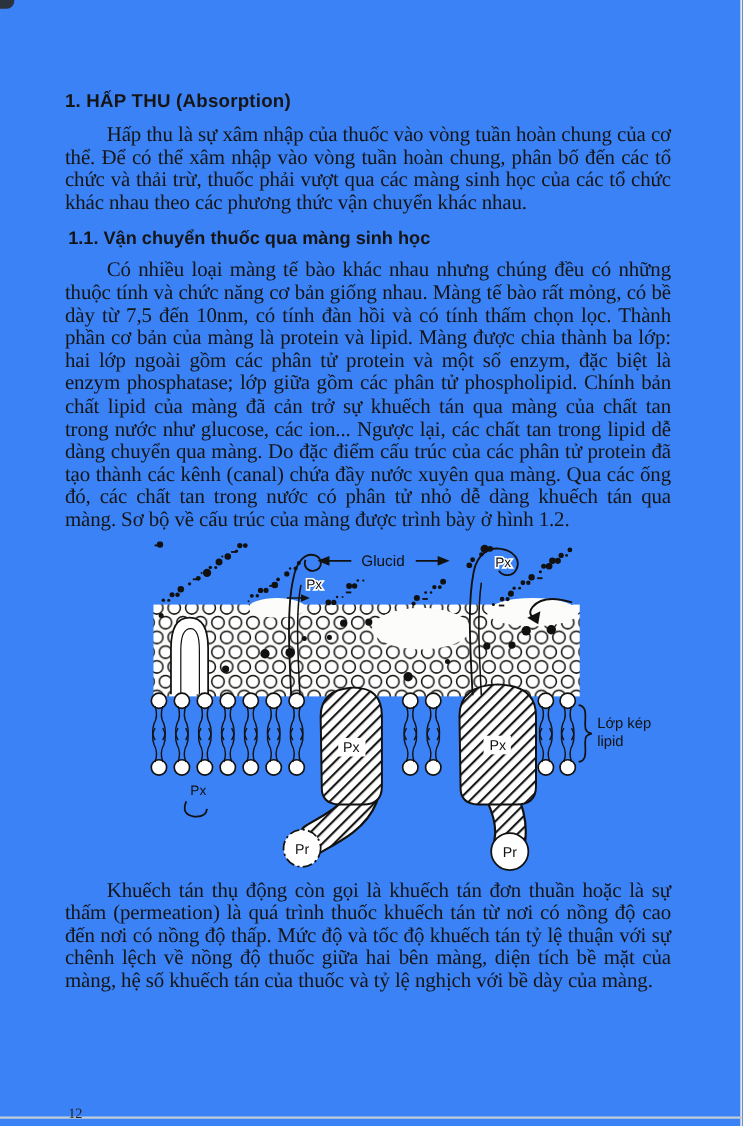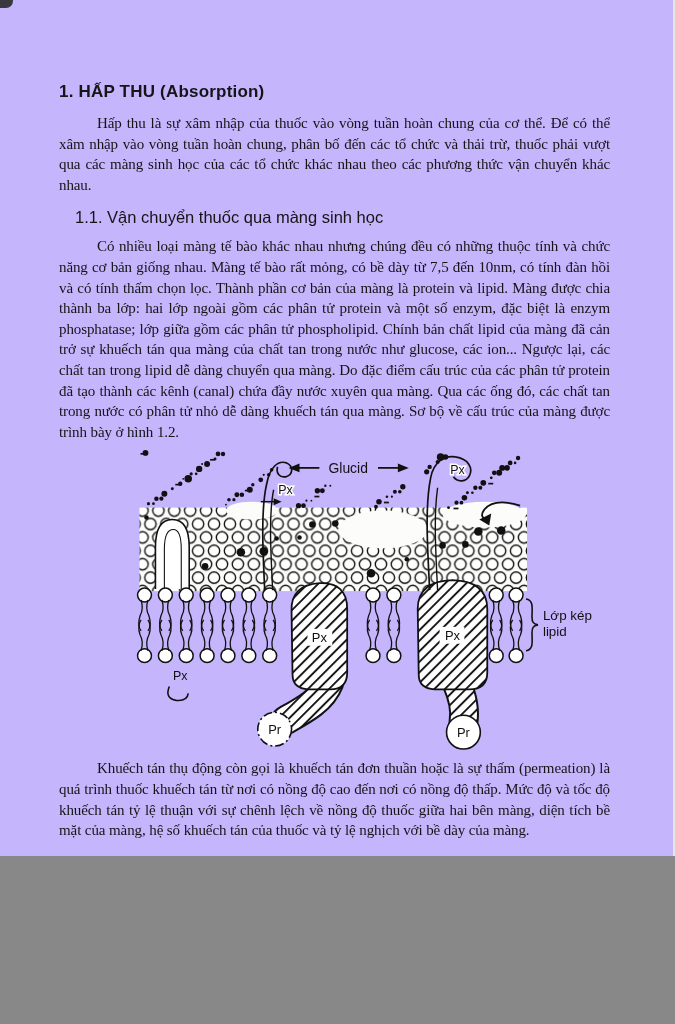--- a/index.html
+++ b/index.html
@@ -1,35 +1,35 @@
 <!DOCTYPE html>
 <html lang="vi"><head>
 <meta charset="utf-8">
 <style>
   html,body{margin:0;padding:0;}
   body{background:#888;}
   .page{
-    position:relative; width:675px; height:856px; margin:0 auto;
-    background:#c4b5fd; overflow:hidden;
+    position:relative; width:675px; height:1024px; margin:0 auto;
+    background:#3b82f6; overflow:hidden;
     font-family:"Liberation Serif", serif; color:#151515;
   }
   .content{ position:absolute; left:59px; top:78px; width:563px; }
   h1.doc-h1{
     font-family:"Liberation Sans", sans-serif; font-size:17px; font-weight:bold;
     margin:4px 0 11px 0; letter-spacing:.2px;
   }
   h2.doc-h2{
-    font-family:"Liberation Sans", sans-serif; font-size:16.5px; font-weight:normal;
-    margin:13px 0 9px 16px;
+    font-family:"Liberation Sans", sans-serif; font-size:16.5px; font-weight:bold;
+    margin:13px 0 9px 3px;
   }
   h3.doc-h3{ font-size:16.5px; margin:12px 0 8px 0; font-weight:normal;}
   h3.doc-h3 .h3-main{ font-weight:bold; font-style:italic; }
   h3.doc-h3 .h3-sub{ font-style:italic; }
   p.body{
-    font-size:15px; line-height:20.6px; text-align:justify;
+    font-size:19px; line-height:20.6px; text-align:justify;
     text-indent:38px; margin:0 12px 8px 0; letter-spacing:-0.1px;
   }
   figure.membrane{ margin:6px 0 0 0; padding:0; }
   .fig-svg-wrap{ margin-left:74px; width:485px; height:308px; }
   figcaption{ text-align:center; font-family:"Liberation Sans", sans-serif; }
   .fig-caption{ font-size:15px; margin-top:5px; color:#111; }
   .fig-caption .cap-label{ font-weight:bold; }
   .fig-note{ font-size:14.5px; margin-top:6px; color:#111; }
   .fig-note sub{ font-size:10px; }
   .page-number{

